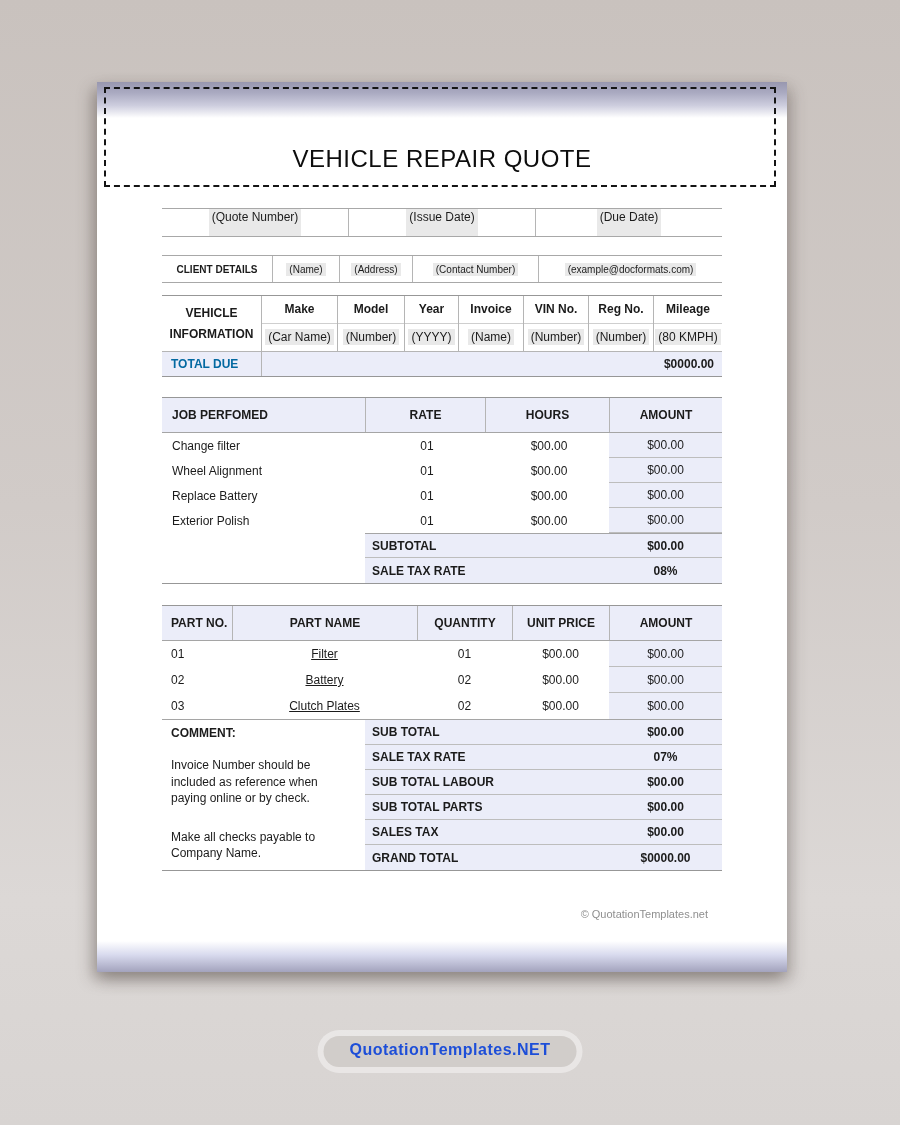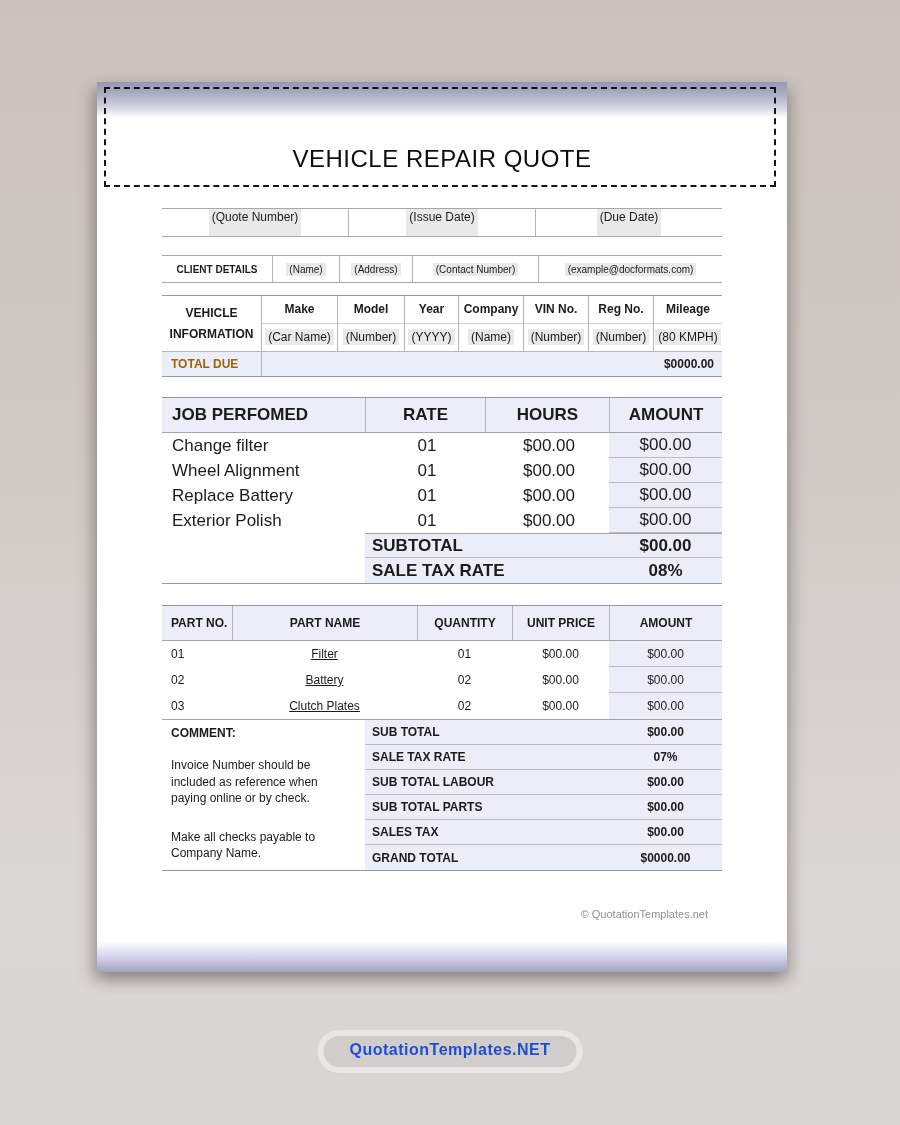--- a/index.html
+++ b/index.html
@@ -58,24 +58,24 @@
     align-items:center; padding:6px 0;
   }
   .vt-col { display:flex; flex-direction:column; }
   .vt-col + .vt-col { border-left:1px solid #b5b5b5; }
   .vt-col .h { height:28px; display:flex; align-items:center; justify-content:center; font-weight:bold; border-bottom:1px solid #cfcfcf; }
   .vt-col .v { height:28px; display:flex; align-items:center; justify-content:center; }
   .vt-total {
     display:flex; height:26px; background:#ebedf9; align-items:stretch;
     border-top:1px solid #b5b5b5; border-bottom:1px solid #979797;
   }
-  .vt-total .lbl { width:100px; border-right:1px solid #b5b5b5; display:flex; align-items:center; padding-left:9px; font-weight:bold; color:#a16207; }
+  .vt-total .lbl { width:100px; border-right:1px solid #b5b5b5; display:flex; align-items:center; padding-left:9px; font-weight:bold; color:#0369a1; }
   .vt-total .val { flex:1; display:flex; align-items:center; justify-content:flex-end; padding-right:8px; font-weight:bold; }
 
-  .job-table { position:absolute; top:315px; left:65px; width:560px; font-size:17px; }
+  .job-table { position:absolute; top:315px; left:65px; width:560px; font-size:12px; }
   .t-header {
     display:flex; height:36px; background:#ebedf9; font-weight:bold;
     border-top:1px solid #979797; border-bottom:1px solid #a5a5a5;
   }
   .t-header .hc { display:flex; align-items:center; justify-content:center; }
   .t-header .hc + .hc { border-left:1px solid #b5b5b5; }
   .t-header .hc.left { justify-content:flex-start; padding-left:10px; }
   .jt-row { display:flex; height:25px;justify-content:center; }
   .jt-row .c { display:flex; align-items:center; justify-content:center; }
   .jt-row .c.job { width:203px; justify-content:flex-start; padding-left:10px; }
@@ -172,21 +172,21 @@
             <span class="ph">(Number)</span>
           </div>
       </div>
       <div class="vt-col" style="width:54px">
         <div class="h">Year</div>
         <div class="v">
             <span class="ph">(YYYY)</span>
           </div>
       </div>
       <div class="vt-col" style="width:65px">
-        <div class="h">Company</div>
+        <div class="h">Invoice</div>
         <div class="v">
             <span class="ph">(Name)</span>
           </div>
       </div>
       <div class="vt-col" style="width:65px">
         <div class="h">VIN No.</div>
         <div class="v">
             <span class="ph">(Number)</span>
           </div>
       </div>

